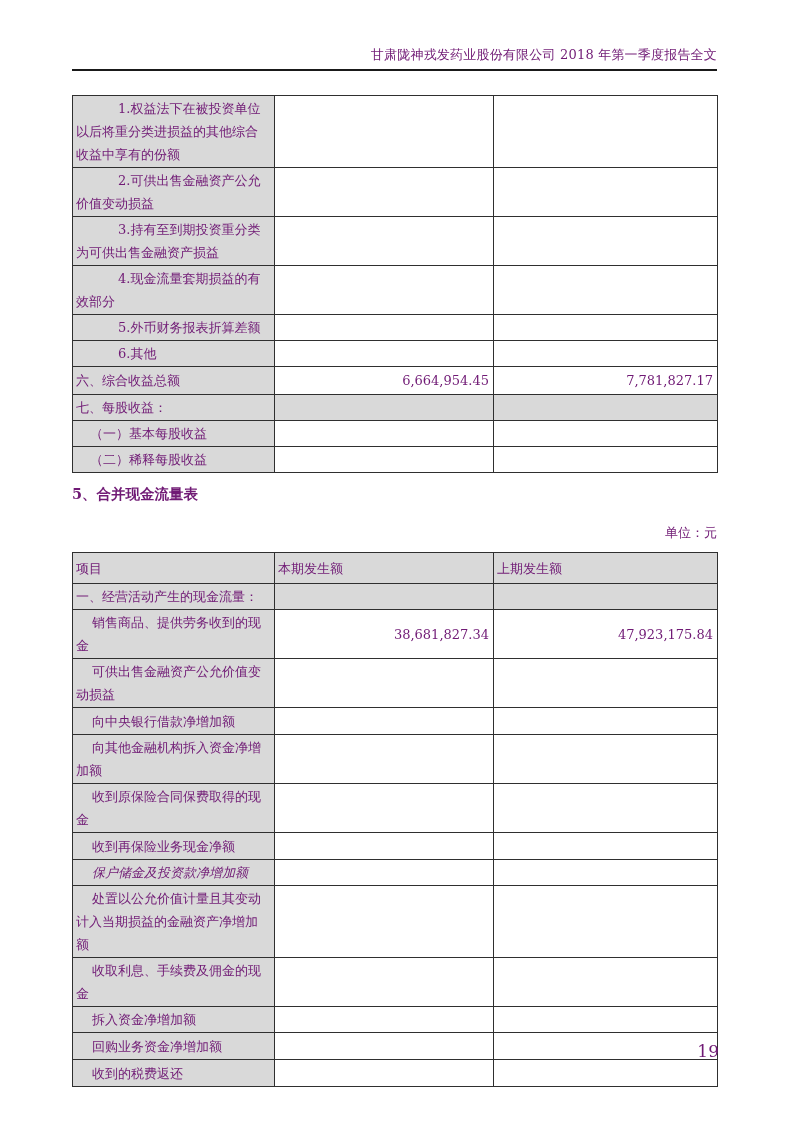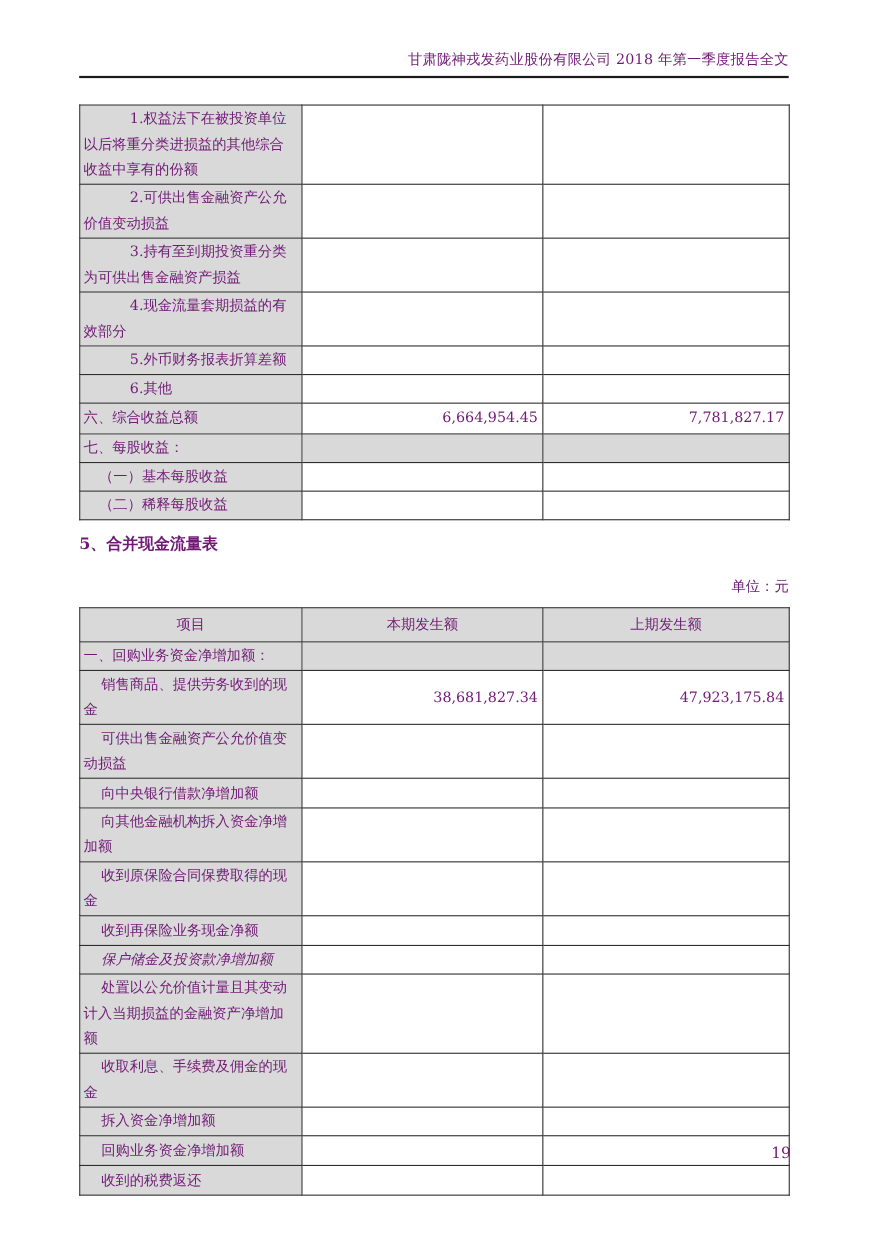--- a/index.html
+++ b/index.html
@@ -32,21 +32,21 @@
   }
   td.lab{
     background:var(--shade);
     padding:1px 4px 1px 3px;
     line-height:23px;
     text-align:left;
     font-weight:normal;
   }
   th.hdr{
     background:var(--shade);
-    text-align:center;font-weight:normal;
+    text-align:left;font-weight:normal;
     height:28px;line-height:23px;
     padding:1px 3px;
   }
   td.val{
     background:#fff;
     text-align:right;
     padding:1px 4px;
     line-height:23px;
   }
   td.val.shade{background:var(--shade);}
@@ -57,21 +57,21 @@
   .section-title{
     position:absolute;left:72px;top:485px;width:645px;
     font-size:14.5px;font-weight:bold;margin:0;
   }
   .unit-note{
     position:absolute;left:72px;top:524px;width:645px;
     text-align:right;font-size:13px;
   }
   .page-number{
     position:absolute;top:1041px;right:74px;
-    font-size:14px;
+    font-size:17px;
   }
 </style>
 </head>
 <body>
 
 <div class="page">
 
   <div class="page-header">
     <span>甘肃陇神戎发药业股份有限公司 2018 年第一季度报告全文</span>
   </div>
@@ -148,21 +148,21 @@
     </colgroup>
     <thead>
       <tr>
         <th class="hdr">项目</th>
         <th class="hdr">本期发生额</th>
         <th class="hdr">上期发生额</th>
       </tr>
     </thead>
     <tbody id="cashflow-body">
         <tr style="height: 26px;">
-          <td class="lab ind-none">一、回购业务资金净增加额：</td>
+          <td class="lab ind-none">一、经营活动产生的现金流量：</td>
           <td class="val shade"></td>
           <td class="val shade"></td>
         </tr>
         <tr style="height: 27px;">
           <td class="lab ind-item">销售商品、提供劳务收到的现金</td>
           <td class="val">38,681,827.34</td>
           <td class="val">47,923,175.84</td>
         </tr>
         <tr style="height: 47px;">
           <td class="lab ind-item">可供出售金融资产公允价值变动损益</td>

